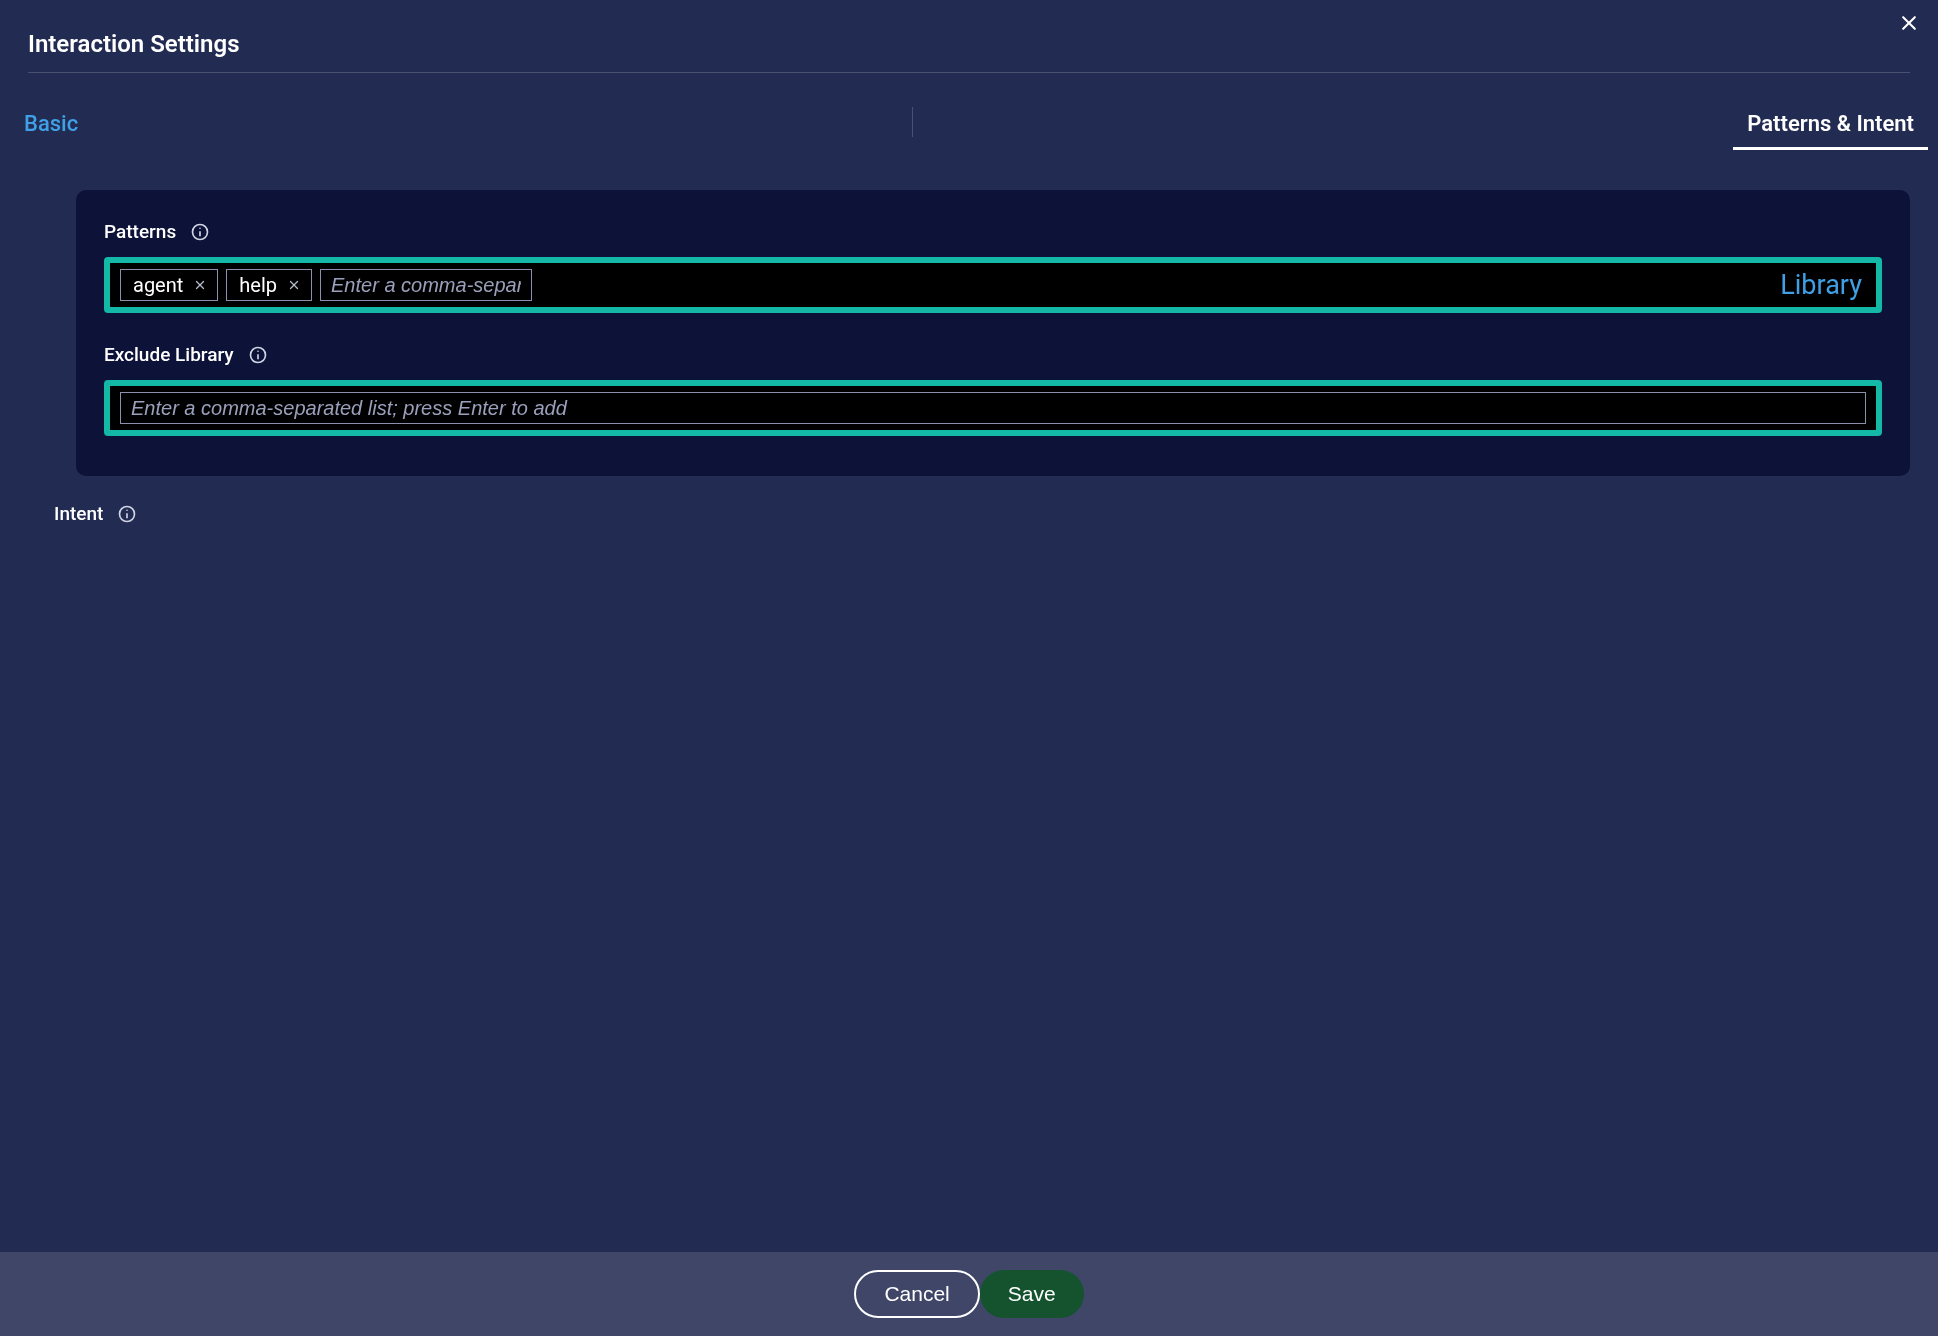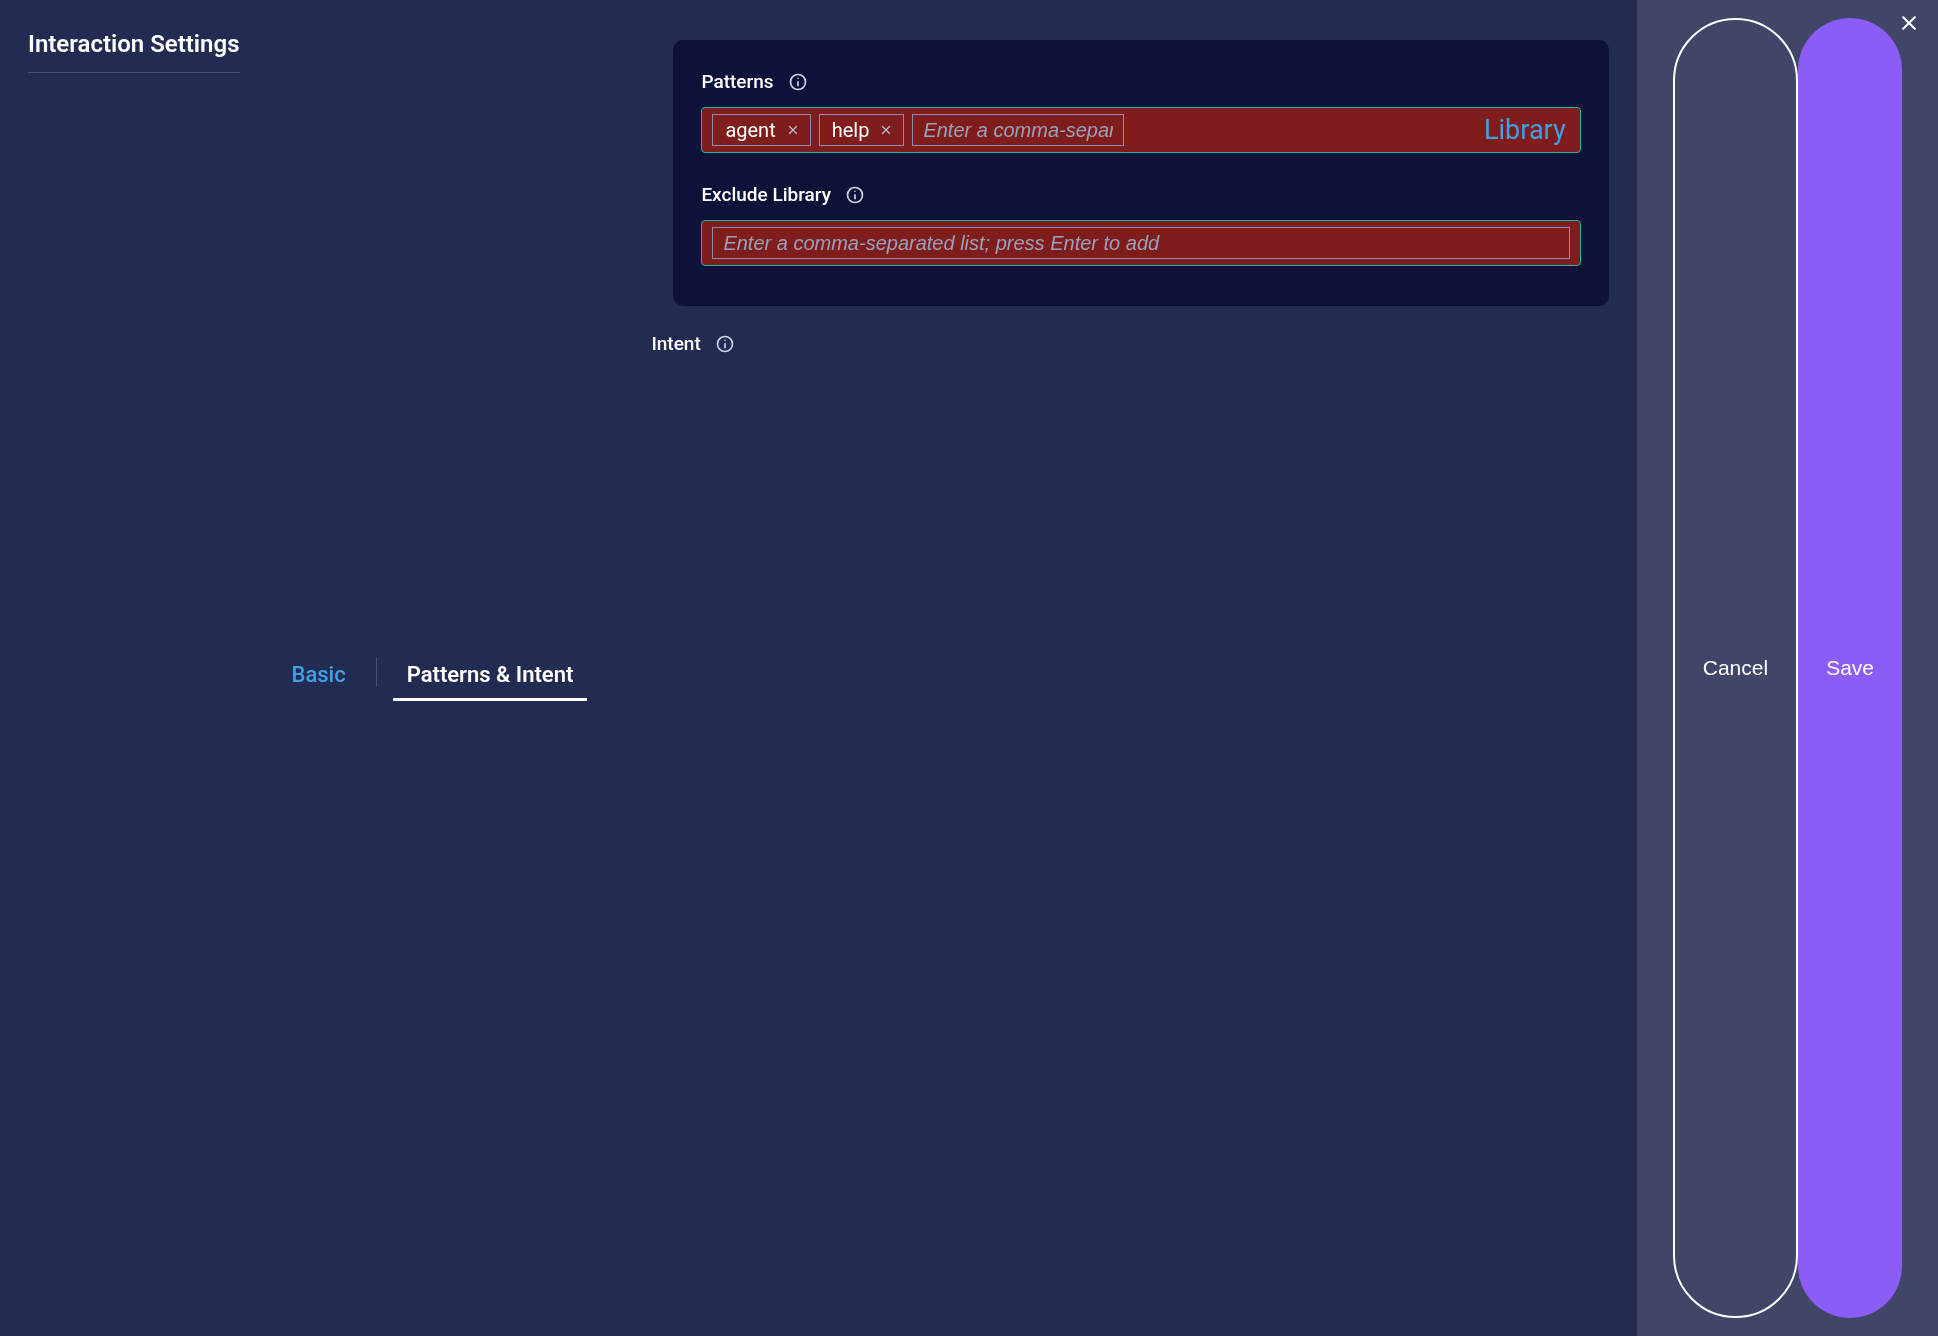--- a/index.html
+++ b/index.html
@@ -10,21 +10,21 @@
     color: #ffffff;
     font-size: 20px;
     overflow: hidden;
   }
 
   .modal {
     position: relative;
     width: 100%;
     height: 100%;
     display: flex;
-    flex-direction: row;
+    flex-direction: column;
   }
 
   .close-btn {
     position: absolute;
     top: 14px;
     right: 18px;
     cursor: pointer;
     color: #ffffff;
     width: 22px;
     height: 22px;
@@ -107,22 +107,22 @@
     height: 20px;
     display: inline-flex;
     align-items: center;
     justify-content: center;
   }
   .info-icon svg { width: 20px; height: 20px; }
 
   .tag-input-outer {
     display: flex;
     align-items: center;
-    background: #7f1d1d;
-    border: 1px solid #14b8a6;
+    background: #000000;
+    border: 6px solid #14b8a6;
     border-radius: 4px;
     padding: 6px 10px;
   }
   .tag-input-outer.full { width: 100%; }
   .tag-input-left {
     flex: 1;
     display: flex;
     align-items: center;
     flex-wrap: wrap;
     gap: 8px;
@@ -211,21 +211,21 @@
     border-radius: 999px;
     cursor: pointer;
     border: none;
   }
   .btn-cancel {
     background: transparent;
     color: #ffffff;
     border: 2px solid #ffffff;
   }
   .btn-save {
-    background: #8b5cf6;
+    background: #14532d;
     color: #ffffff;
   }
 </style>
 </head>
 <body>
 
 <div class="modal">
 
   <div class="close-btn">
     <span>

